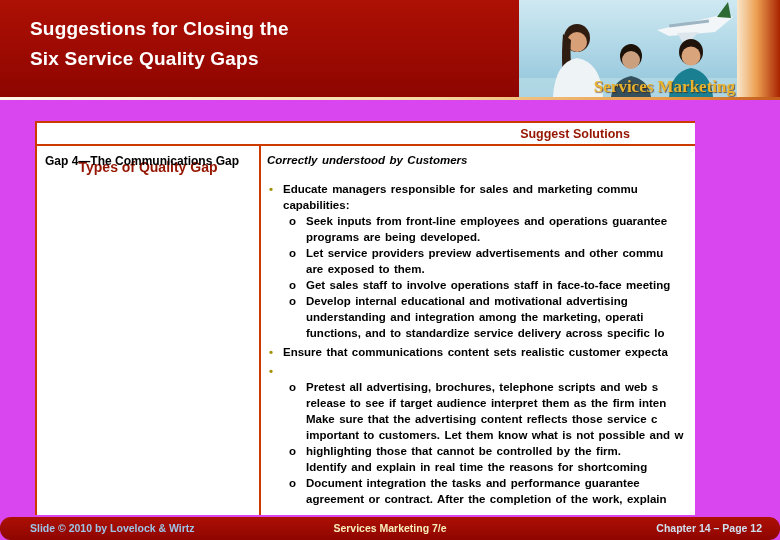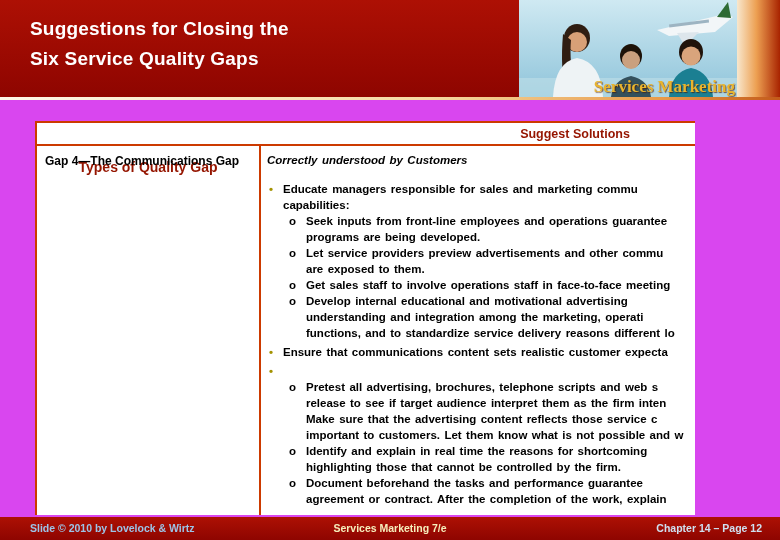--- a/index.html
+++ b/index.html
@@ -40,21 +40,21 @@
   .sol .line { white-space:nowrap; word-spacing:1.2px; }
   .sol.intro { font-style:italic; margin-bottom:13px; }
   .sol.bullet { margin-top:3px; }
   .sol.bullet > .marker { flex:0 0 16px; color:#a39200; padding-left:2px; font-style:normal; }
   .sol.sub { margin-left:22px; }
   .sol.sub > .marker { flex:0 0 17px; color:#000; }
   .sol .lines-col { min-width:0; }
 
   
   .footer { position:absolute; left:0; bottom:0; width:780px; height:23px;
-            background:linear-gradient(180deg,#ad1004,#8e0500); font-size:10.5px; font-weight:bold; }
+            background:linear-gradient(180deg,#ad1004,#8e0500); font-size:10.5px; font-weight:bold;border-radius:11px; }
   .f-left  { position:absolute; left:30px;  top:5px; color:#9cc4e8; }
   .f-center{ position:absolute; left:0; top:5px; width:100%; text-align:center; color:#f6eebb; }
   .f-right { position:absolute; right:18px; top:5px; color:#cfe0f0; }
 </style>
 </head>
 <body>
 
 <div class="slide">
 
   <div class="header">
@@ -139,21 +139,21 @@
                 <span class="marker">o</span>
                 <div class="lines-col">
                   <div class="line">Get sales staff to involve operations staff in face-to-face meeting</div>
                 </div>
               </div>
               <div class="sol sub">
                 <span class="marker">o</span>
                 <div class="lines-col">
                   <div class="line">Develop internal educational and motivational advertising</div>
                   <div class="line">understanding and integration among the marketing, operati</div>
-                  <div class="line">functions, and to standardize service delivery reasons different lo</div>
+                  <div class="line">functions, and to standardize service delivery across specific lo</div>
                 </div>
               </div>
               <div class="sol bullet">
                 <span class="marker">•</span>
                 <div class="lines-col">
                   <div class="line">Ensure that communications content sets realistic customer expecta</div>
                 </div>
               </div>
               <div class="sol bullet">
                 <span class="marker">•</span>
@@ -163,28 +163,28 @@
                 <div class="lines-col">
                   <div class="line">Pretest all advertising, brochures, telephone scripts and web s</div>
                   <div class="line">release to see if target audience interpret them as the firm inten</div>
                   <div class="line">Make sure that the advertising content reflects those service c</div>
                   <div class="line">important to customers. Let them know what is not possible and w</div>
                 </div>
               </div>
               <div class="sol sub">
                 <span class="marker">o</span>
                 <div class="lines-col">
+                  <div class="line">highlighting those that cannot be controlled by the firm.</div>
                   <div class="line">Identify and explain in real time the reasons for shortcoming</div>
-                  <div class="line">highlighting those that cannot be controlled by the firm.</div>
                 </div>
               </div>
               <div class="sol sub">
                 <span class="marker">o</span>
                 <div class="lines-col">
-                  <div class="line">Document beforehand the tasks and performance guarantee</div>
+                  <div class="line">Document integration the tasks and performance guarantee</div>
                   <div class="line">agreement or contract. After the completion of the work, explain</div>
                 </div>
               </div>
             </div>
         </div>
       </div>
     </div>
   </div>
 
   <div class="footer">

